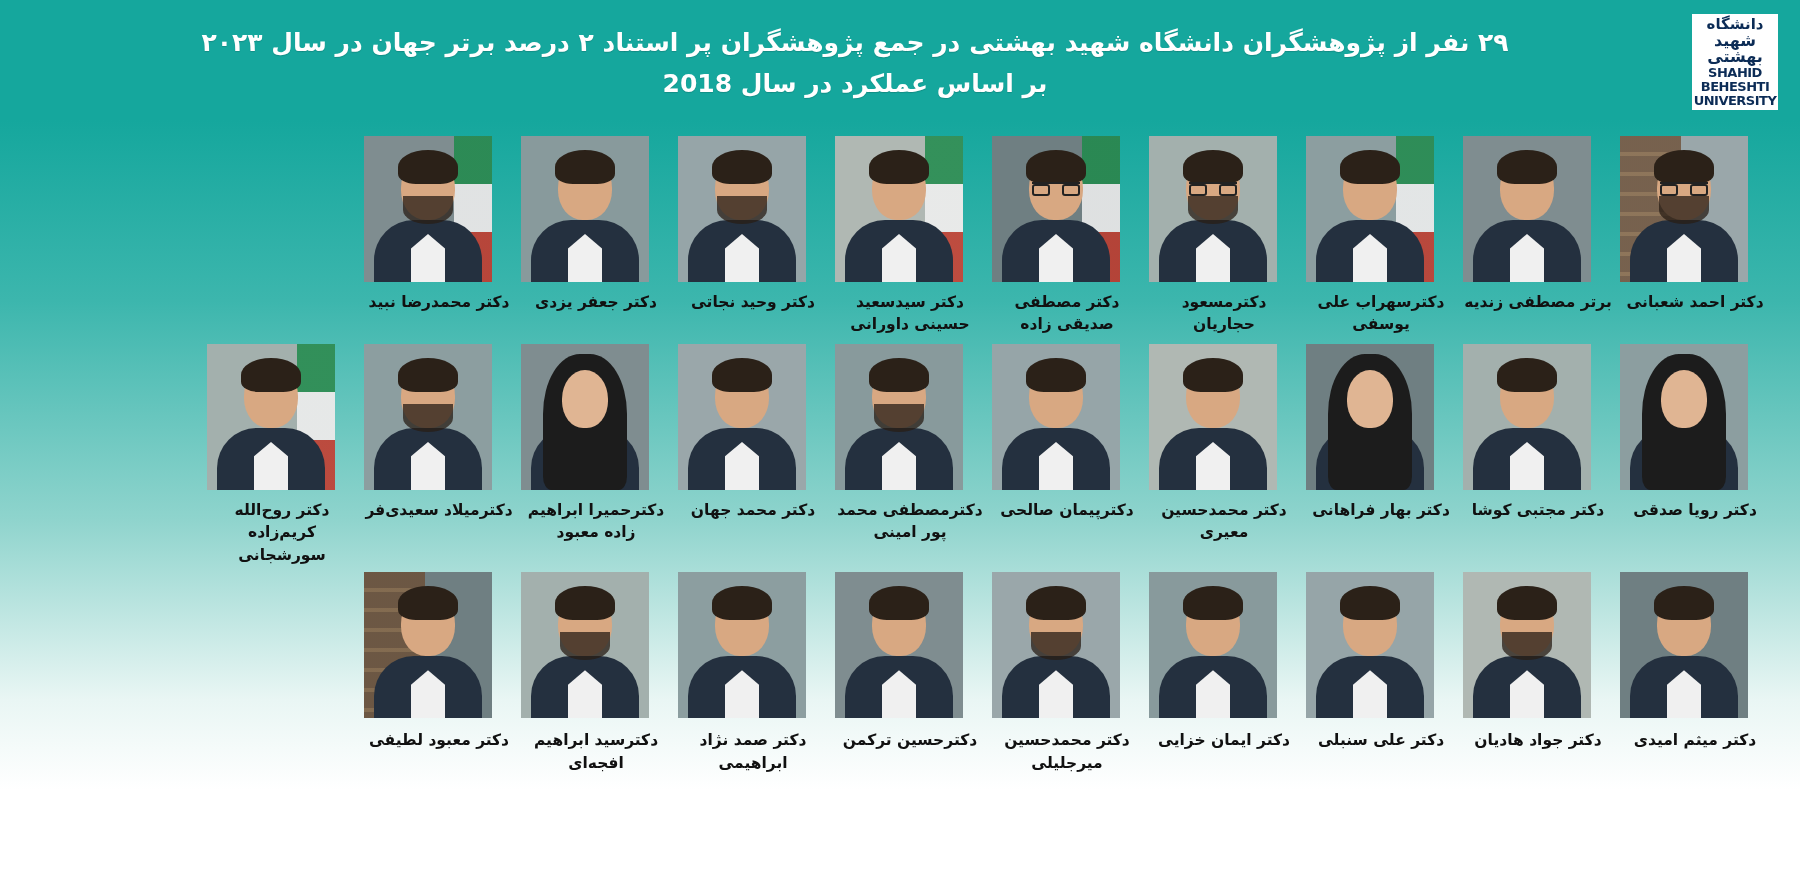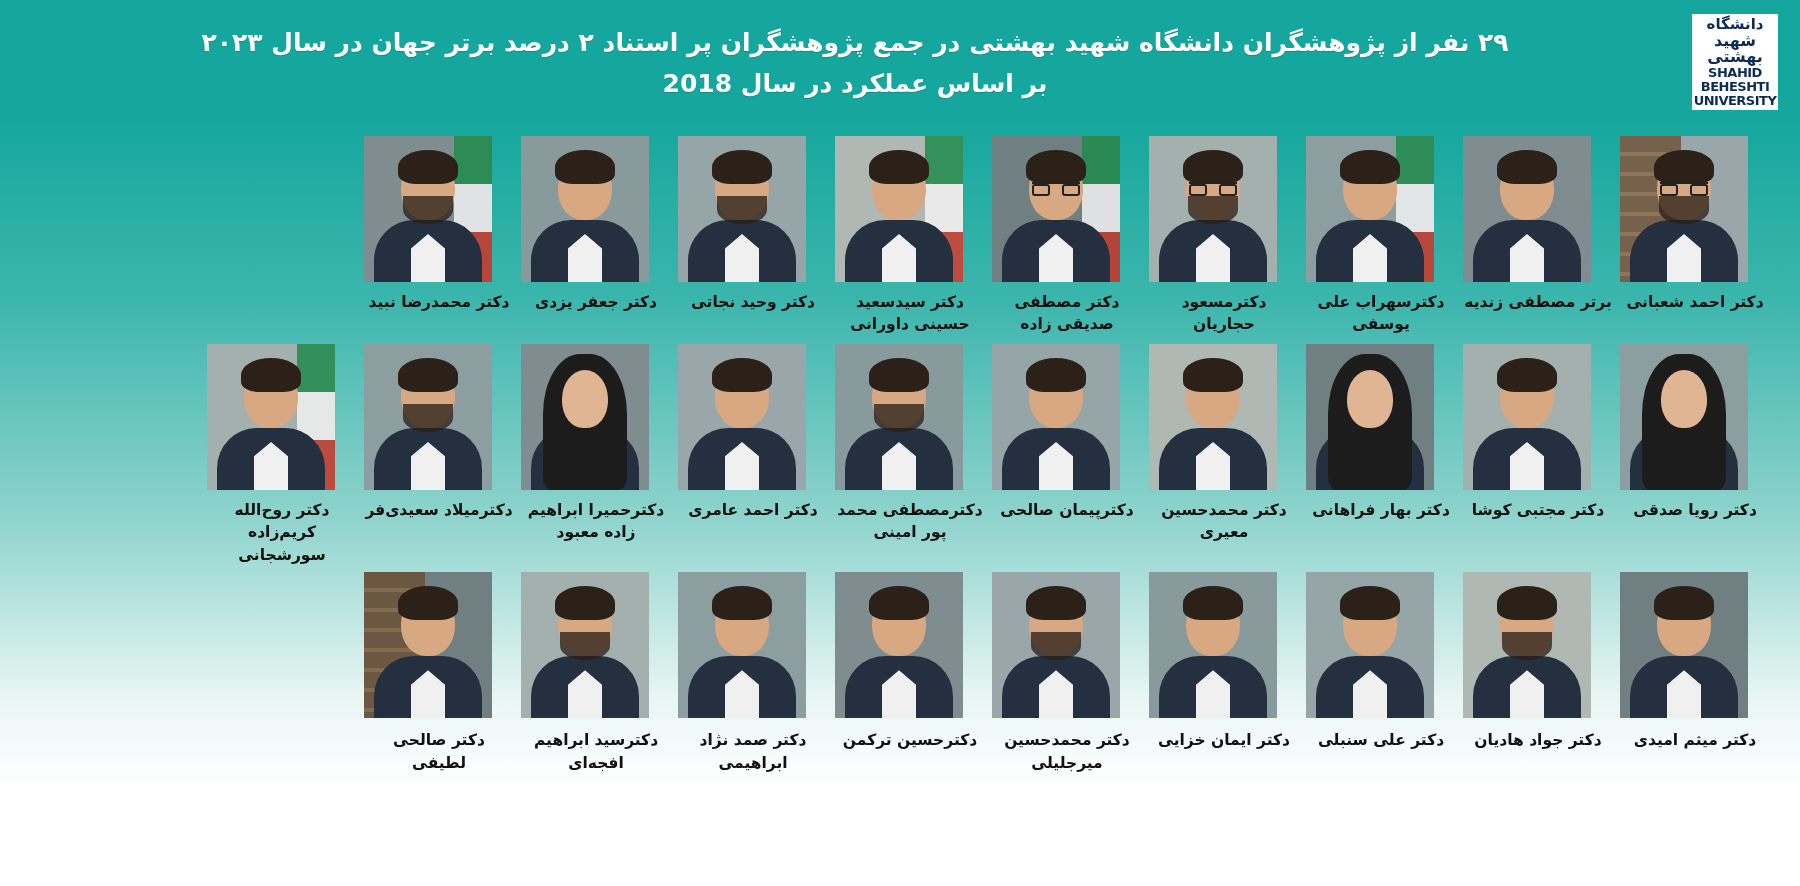--- a/index.html
+++ b/index.html
@@ -423,21 +423,21 @@
           <div class="name">دکترمصطفی محمد پور امینی</div>
         </div>
         <div class="person">
           <div class="photo">
             <div class="bg" style="background: rgb(154, 167, 170);"></div>
             <div class="body"></div>
             <div class="shirt"></div>
             <div class="head"></div>
             <div class="hair"></div>
           </div>
-          <div class="name">دکتر احمد عامری</div>
+          <div class="name">دکتر محمد جهان</div>
         </div>
         <div class="person">
           <div class="photo">
             <div class="bg" style="background: rgb(127, 141, 144);"></div>
             <div class="body"></div>
             <div class="shirt"></div>
             <div class="hijab"></div>
             <div class="face-on-hijab"></div>
           </div>
           <div class="name">دکترحمیرا ابراهیم زاده معبود</div>
@@ -551,18 +551,18 @@
         </div>
         <div class="person">
           <div class="photo">
             <div class="bg" style="background: rgb(111, 127, 130);"></div>
             <div class="shelf"></div>
             <div class="body"></div>
             <div class="shirt"></div>
             <div class="head"></div>
             <div class="hair"></div>
           </div>
-          <div class="name">دکتر صالحی لطیفی</div>
+          <div class="name">دکتر معبود لطیفی</div>
         </div>
       </div>
   </div>
 
 </div>
 
 </body></html>

